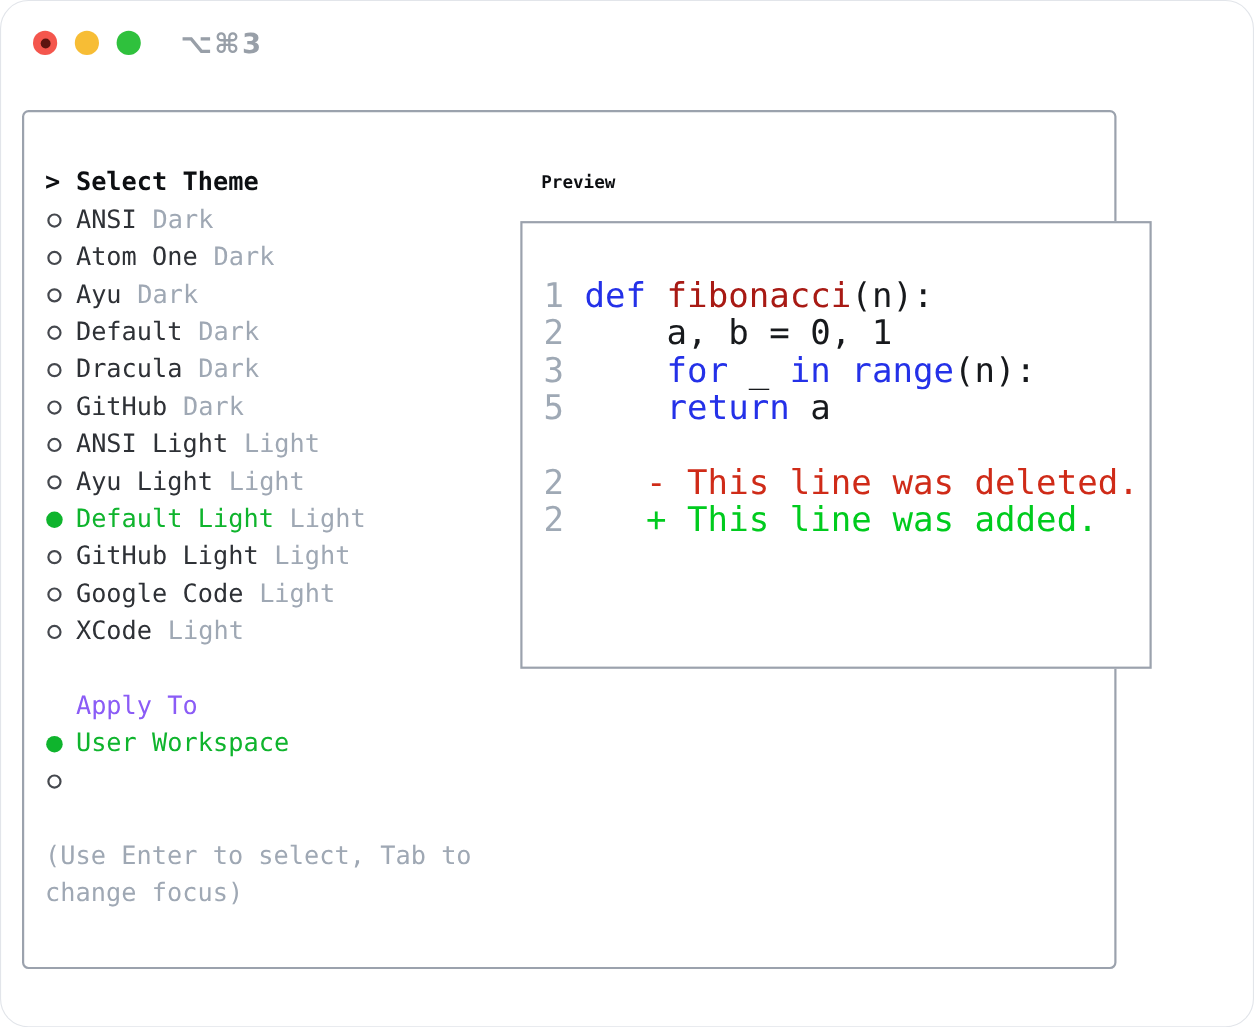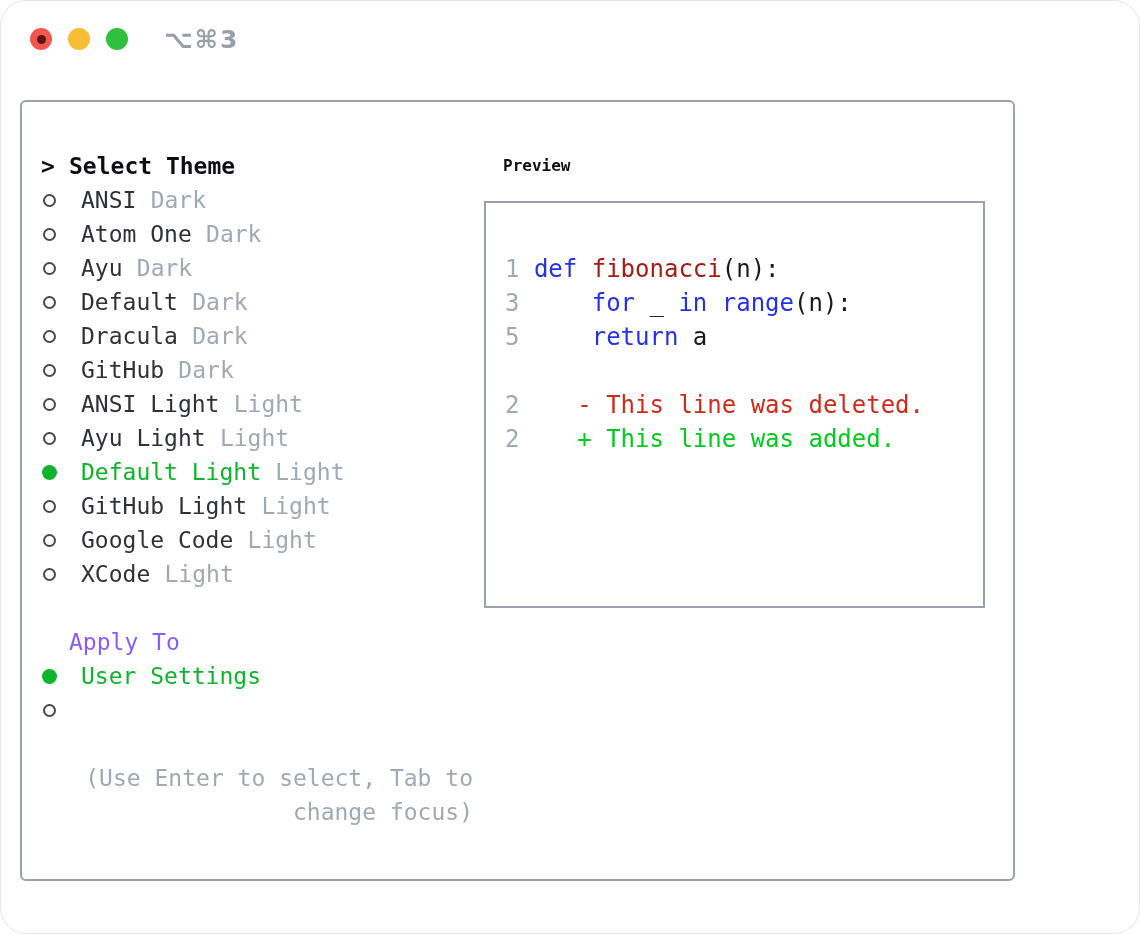--- a/index.html
+++ b/index.html
@@ -45,39 +45,39 @@
   .prompt { display:inline-block; width:28px; font-weight:bold; color:#0d0f12; }
   .radio {
     width:13px; height:13px; border:2px solid #45484e; border-radius:50%;
     margin:0 13px 0 2px; flex:0 0 auto;
   }
   .row.selected .radio {
     width:15px; height:15px; border:0; background:var(--selected-green);
     margin:0 12px 0 1px;
   }
   .row.selected .name { color:var(--selected-green); }
-  .name { white-space:pre;margin-left:12px; }
+  .name { white-space:pre; }
   .variant { color:var(--muted); margin-left:0.62em; white-space:pre;text-align:center; }
 
   .apply-section { margin-top:34px; }
   .apply-title { height:34px; line-height:34px; margin-left:28px; color:#8b5cf6; }
 
-  .hint { margin-top:34px; width:432px; color:var(--muted); line-height:34px;text-align:right; }
+  .hint { margin-top:34px; width:432px; color:var(--muted); line-height:34px; }
 
   
   .preview-title { height:34px; line-height:34px; font-weight:bold; font-size:16px; color:#0d0f12; padding-left:19px; }
   .preview-box {
     margin-top:18px;
     height:407px;
     border:2px solid #9ba2ad;
     padding:49px 10px 0 19px;
     overflow:hidden;
     background:#ffffff;
   }
-  .code { font-size:24px; }
+  .code { font-size:31px; }
   .cline { height:34px; line-height:34px; white-space:pre; }
   .lnum { display:inline-block; width:2ch; color:var(--lineno); }
   .seg-code     { color:#17191c; }
   .seg-keyword  { color:var(--keyword); }
   .seg-function { color:var(--function); }
   .seg-context  { color:var(--context); }
   .seg-deleted  { color:var(--deleted); }
   .seg-added    { color:var(--added); }
 </style>
 </head>
@@ -165,36 +165,37 @@
             <span class="name">XCode</span>
             <span class="variant">Light</span>
           </div>
         </div>
 
       <div class="apply-section">
         <div class="apply-title">Apply To</div>
         <div>
             <div class="row item selected">
               <span class="radio"></span>
-              <span class="name">User Settings</span>
+              <span class="name">User Workspace</span>
             </div>
             <div class="row item">
               <span class="radio"></span>
             </div>
           </div>
       </div>
 
       <div class="hint">(Use Enter to select, Tab to change focus)</div>
     </div>
 
     <div class="right-col">
       <div class="preview-title">Preview</div>
       <div class="preview-box">
         <div class="code">
             <div class="cline"><span class="lnum">1</span><span class="seg-keyword">def </span><span class="seg-function">fibonacci</span><span class="seg-code">(n):</span></div>
+            <div class="cline"><span class="lnum">2</span><span class="seg-code">    a, b = 0, 1</span></div>
             <div class="cline"><span class="lnum">3</span><span class="seg-code">    </span><span class="seg-keyword">for</span><span class="seg-code"> _ </span><span class="seg-keyword">in</span><span class="seg-code"> </span><span class="seg-keyword">range</span><span class="seg-code">(n):</span></div>
             <div class="cline"><span class="lnum">5</span><span class="seg-code">    </span><span class="seg-keyword">return</span><span class="seg-code"> a</span></div>
             <div class="cline"><span class="lnum"></span></div>
             <div class="cline"><span class="lnum">2</span><span class="seg-deleted">   - This line was deleted.</span></div>
             <div class="cline"><span class="lnum">2</span><span class="seg-added">   + This line was added.</span></div>
           </div>
       </div>
     </div>
 
   </div>

